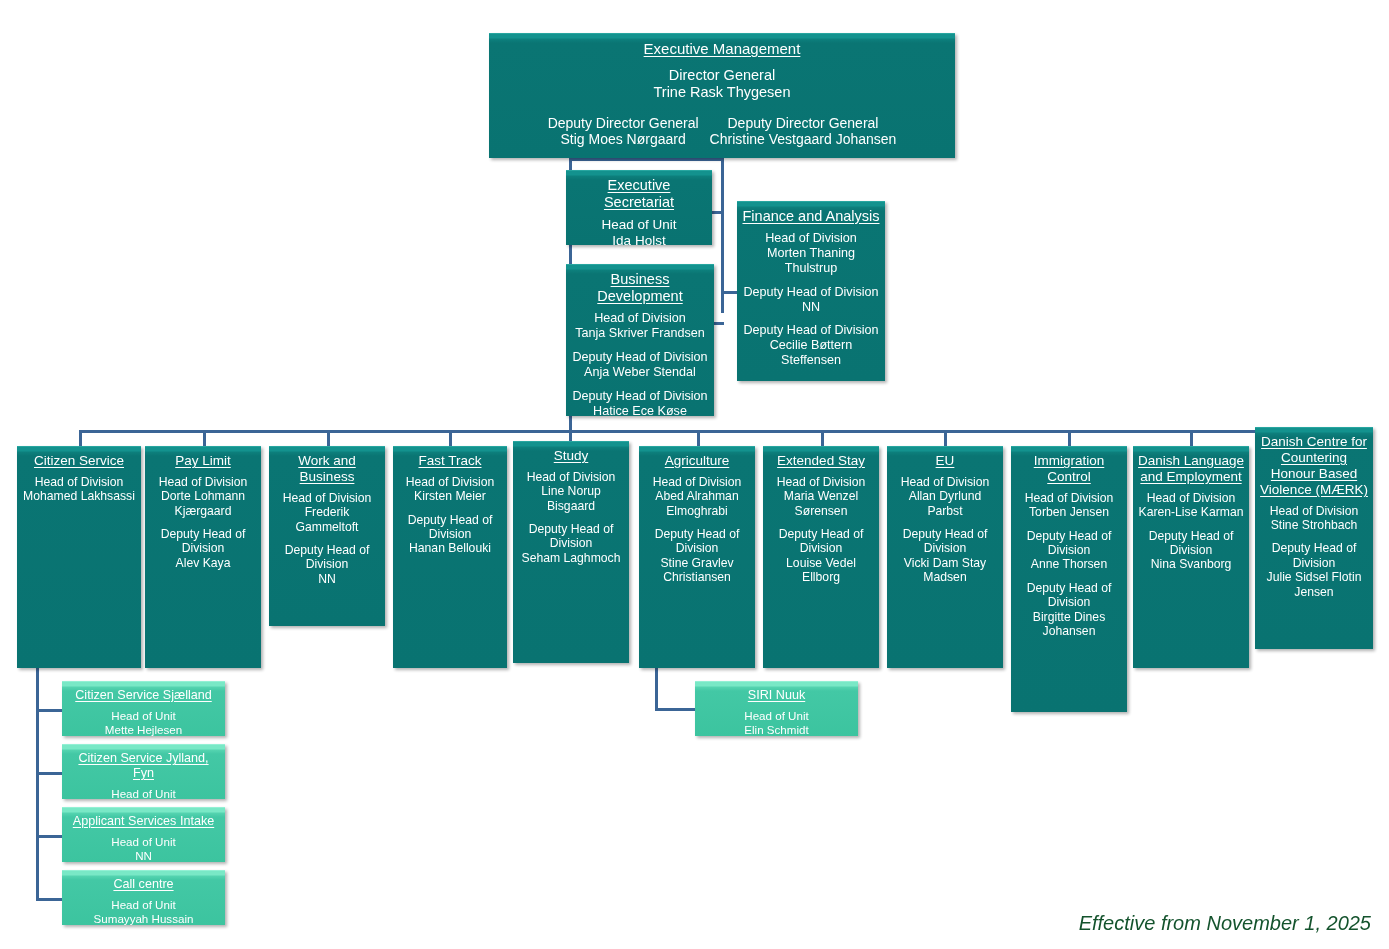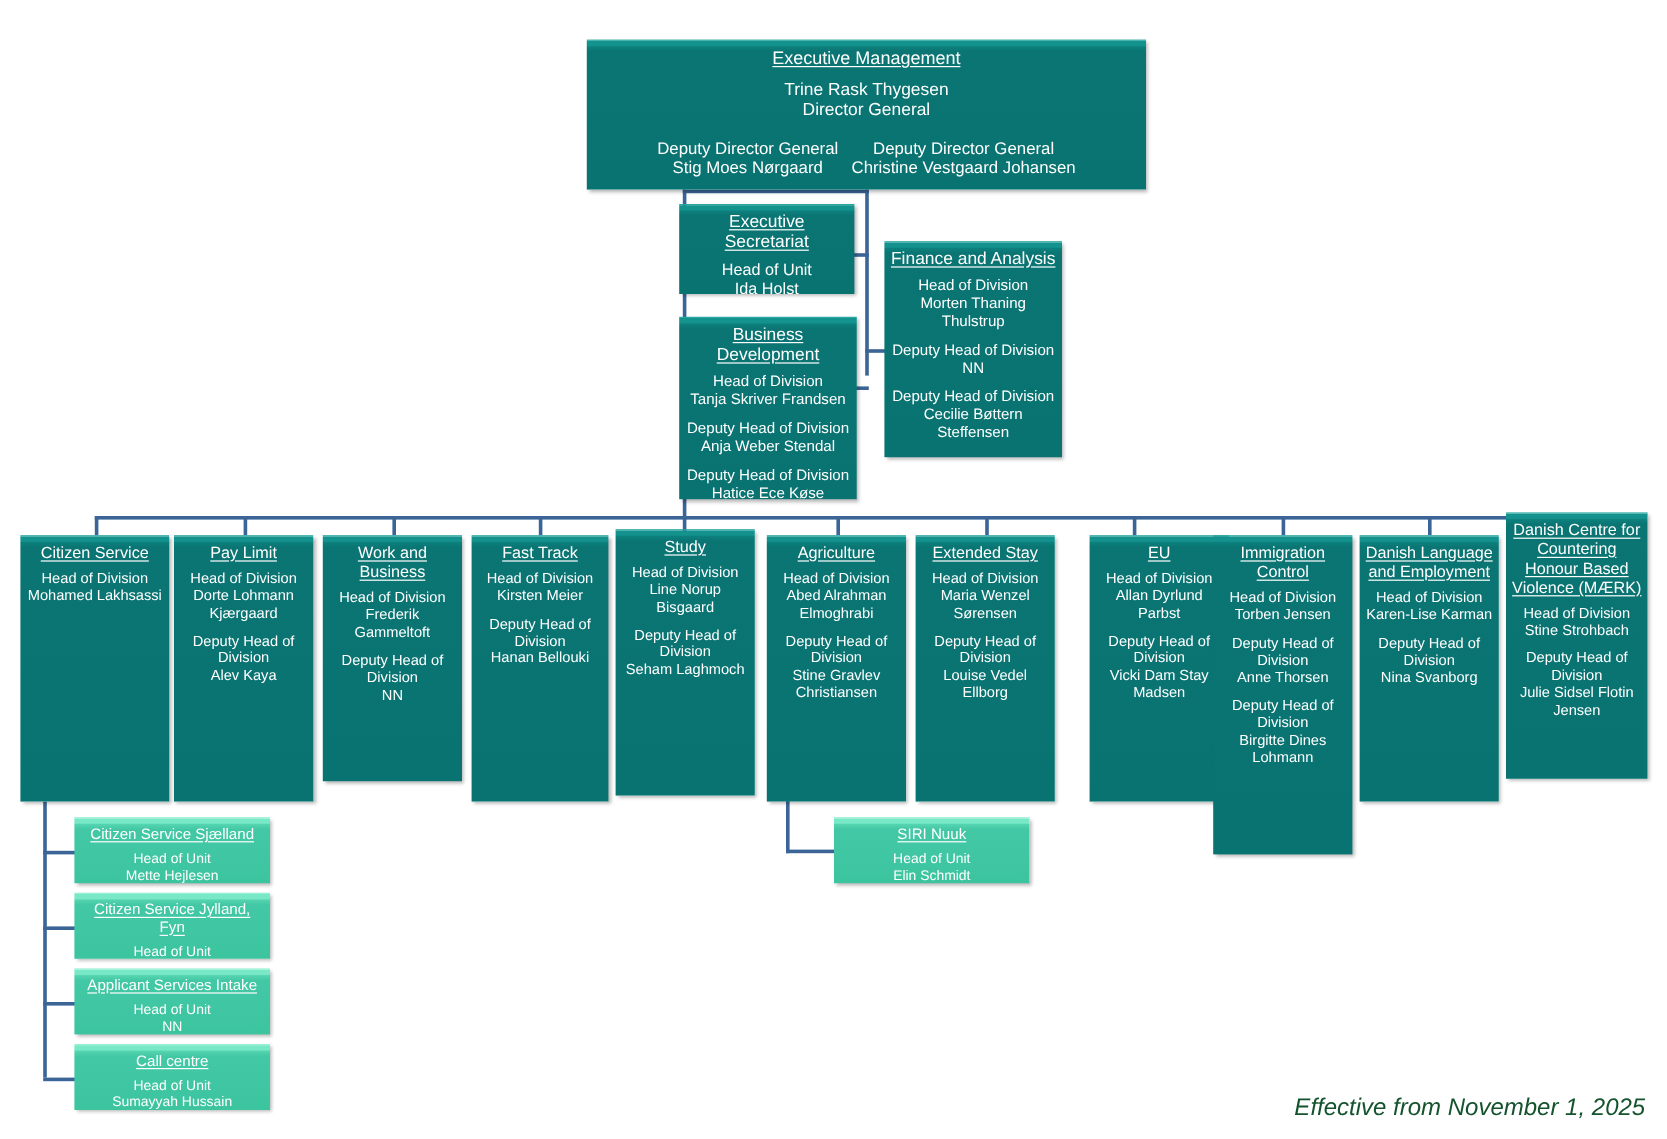--- a/index.html
+++ b/index.html
@@ -121,22 +121,22 @@
   <div class="line h" style="left:36px;top:772px;width:28px;"></div>
   <div class="line h" style="left:36px;top:835px;width:28px;"></div>
   <div class="line h" style="left:36px;top:898px;width:28px;"></div>
 
   <div class="line v" style="left:655px;top:665px;height:46px;"></div>
   <div class="line h" style="left:655px;top:708px;width:42px;"></div>
 
   <div class="box dark" id="exec-box" style="left:489px;top:33px;width:466px;height:125px;">
     <span class="title">Executive Management</span>
     <div class="dg">
+      <span class="role">Director General</span>
       <span class="role">Trine Rask Thygesen</span>
-      <span class="role">Director General</span>
     </div>
     <div class="deputies">
       <div>
         <span class="role">Deputy Director General</span>
         <span class="role">Stig Moes Nørgaard</span>
       </div>
       <div>
         <span class="role">Deputy Director General</span>
         <span class="role">Christine Vestgaard Johansen</span>
       </div>
@@ -196,21 +196,21 @@
     <div class="grp">
       <span class="role">Head of Division</span>
       <span class="role">Dorte Lohmann Kjærgaard</span>
     </div>
     <div class="grp">
       <span class="role">Deputy Head of Division</span>
       <span class="role">Alev Kaya</span>
     </div>
   </div>
 
-  <div class="box dark fs12" style="left:269px;top:446px;width:116px;height:205px;">
+  <div class="box dark fs12" style="left:269px;top:446px;width:116px;height:180px;">
     <span class="title fs13">Work and Business</span>
     <div class="grp">
       <span class="role">Head of Division</span>
       <span class="role">Frederik Gammeltoft</span>
     </div>
     <div class="grp">
       <span class="role">Deputy Head of Division</span>
       <span class="role">NN</span>
     </div>
   </div>
@@ -256,21 +256,21 @@
     <div class="grp">
       <span class="role">Head of Division</span>
       <span class="role">Maria Wenzel Sørensen</span>
     </div>
     <div class="grp">
       <span class="role">Deputy Head of Division</span>
       <span class="role">Louise Vedel Ellborg</span>
     </div>
   </div>
 
-  <div class="box dark fs12" style="left:887px;top:446px;width:116px;height:222px;margin-left:21px;">
+  <div class="box dark fs12" style="left:887px;top:446px;width:116px;height:222px;">
     <span class="title fs13">EU</span>
     <div class="grp">
       <span class="role">Head of Division</span>
       <span class="role">Allan Dyrlund Parbst</span>
     </div>
     <div class="grp">
       <span class="role">Deputy Head of Division</span>
       <span class="role">Vicki Dam Stay Madsen</span>
     </div>
   </div>
@@ -280,21 +280,21 @@
     <div class="grp">
       <span class="role">Head of Division</span>
       <span class="role">Torben Jensen</span>
     </div>
     <div class="grp">
       <span class="role">Deputy Head of Division</span>
       <span class="role">Anne Thorsen</span>
     </div>
     <div class="grp">
       <span class="role">Deputy Head of Division</span>
-      <span class="role">Birgitte Dines Lohmann</span>
+      <span class="role">Birgitte Dines Johansen</span>
     </div>
   </div>
 
   <div class="box dark fs12" style="left:1133px;top:446px;width:116px;height:222px;">
     <span class="title fs13">Danish Language and Employment</span>
     <div class="grp">
       <span class="role">Head of Division</span>
       <span class="role">Karen-Lise Karman</span>
     </div>
     <div class="grp">

